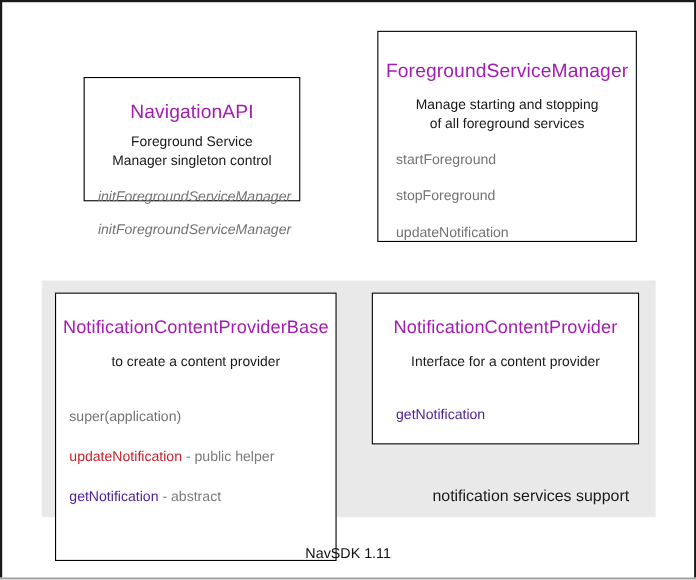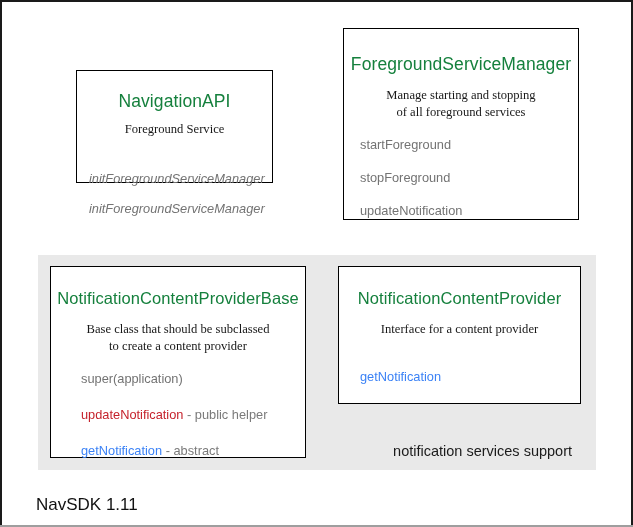--- a/index.html
+++ b/index.html
@@ -55,105 +55,105 @@
     text-align: center;
   }
 
   .box-navigation-api {
     left: 76px; top: 70px; width: 197px; height: 113px;
   }
   .box-foreground-service-manager {
     left: 343px; top: 28px; width: 236px; height: 192px;
   }
   .box-ncp-base {
-    left: 50px; top: 266px; width: 256px; height: 192px;
+    left: 50px; top: 266px; width: 256px; height: 244px;
   }
   .box-ncp {
     left: 338px; top: 266px; width: 243px; height: 138px; padding-left: 36px;
   }
 
   .box-title {
     font-size: 17.5px;
-    color: #15803d;
+    color: #a21caf;
     letter-spacing: 0.1px;
     white-space: nowrap;
   }
   .box-title.sm { font-size: 16.5px; }
 
   .box-desc {
     font-size: 12.6px;
     color: #181818;
     line-height: 1.35;
-    font-family: Liberation Serif, serif;
   }
 
   .member-list {
     text-align: left;
     display: block;
   }
   .member {
     font-size: 12.8px;
     white-space: nowrap;
     line-height: 1;
   }
   .member .m-name { }
   .member .m-note { color: #7a7a7a; }
 
   .c-green  { color: #737373; }
   .c-red    { color: #c5222c; }
-  .c-blue   { color: #3b82f6; }
+  .c-blue   { color: #4c1d95; }
 
   
   .box-navigation-api .box-title { position: absolute; left: 0; right: 0; top: 20px; }
   .box-navigation-api .box-desc  { position: absolute; left: 0; right: 0; top: 50px; }
   .box-navigation-api .member-list { position: absolute; left: 12px; top: 102px; }
   .box-navigation-api .member { margin-bottom: 17px; font-style: italic; }
 
   .box-foreground-service-manager .box-title { position: absolute; left: 0; right: 0; top: 25px; }
   .box-foreground-service-manager .box-desc  { position: absolute; left: 0; right: 0; top: 58px; }
   .box-foreground-service-manager .member-list { position: absolute; left: 16px; top: 110px; }
   .box-foreground-service-manager .member { margin-bottom: 20px; }
 
   .box-ncp-base .box-title { position: absolute; left: 0; right: 0; top: 22px; }
   .box-ncp-base .box-desc  { position: absolute; left: 0; right: 0; top: 54px; }
-  .box-ncp-base .member-list { position: absolute; left: 30px; top: 106px; }
+  .box-ncp-base .member-list { position: absolute; left: 12px; top: 106px; }
   .box-ncp-base .member { margin-bottom: 23px; }
 
   .box-ncp .box-title { position: absolute; left: 0; right: 0; top: 22px; }
   .box-ncp .box-desc  { position: absolute; left: 0; right: 0; top: 54px; }
   .box-ncp .member-list { position: absolute; left: 21px; top: 104px; }
 
   .footer-caption {
     position: absolute;
     left: 0;
     right: 0;
     top: 495px;
-    font-size: 17px;
+    text-align: center;
+    font-size: 13px;
     color: #111111;
-    margin-left: 36px;
   }
 </style>
 </head>
 <body>
 
 <div id="canvas">
 
   <div class="frame-edge frame-top"></div>
   <div class="frame-edge frame-left"></div>
   <div class="frame-edge frame-right"></div>
   <div class="frame-edge frame-bottom"></div>
 
   <div class="group-region">
     <div class="group-label">notification services support</div>
   </div>
 
   <div class="class-box box-navigation-api">
     <div class="box-title">NavigationAPI</div>
     <div class="box-desc">
       <div>Foreground Service</div>
+      <div>Manager singleton control</div>
     </div>
     <div class="member-list">
       <div class="member">
         <span class="m-name c-green">initForegroundServiceManager</span><span class="m-note"></span>
       </div>
       <div class="member">
         <span class="m-name c-green">initForegroundServiceManager</span><span class="m-note"></span>
       </div>
     </div>
   </div>
@@ -173,21 +173,20 @@
       </div>
       <div class="member">
         <span class="m-name c-green">updateNotification</span><span class="m-note"></span>
       </div>
     </div>
   </div>
 
   <div class="class-box box-ncp-base">
     <div class="box-title sm">NotificationContentProviderBase</div>
     <div class="box-desc">
-      <div>Base class that should be subclassed</div>
       <div>to create a content provider</div>
     </div>
     <div class="member-list">
       <div class="member">
         <span class="m-name c-green">super(application)</span><span class="m-note"></span>
       </div>
       <div class="member">
         <span class="m-name c-red">updateNotification</span><span class="m-note"> - public helper</span>
       </div>
       <div class="member">

